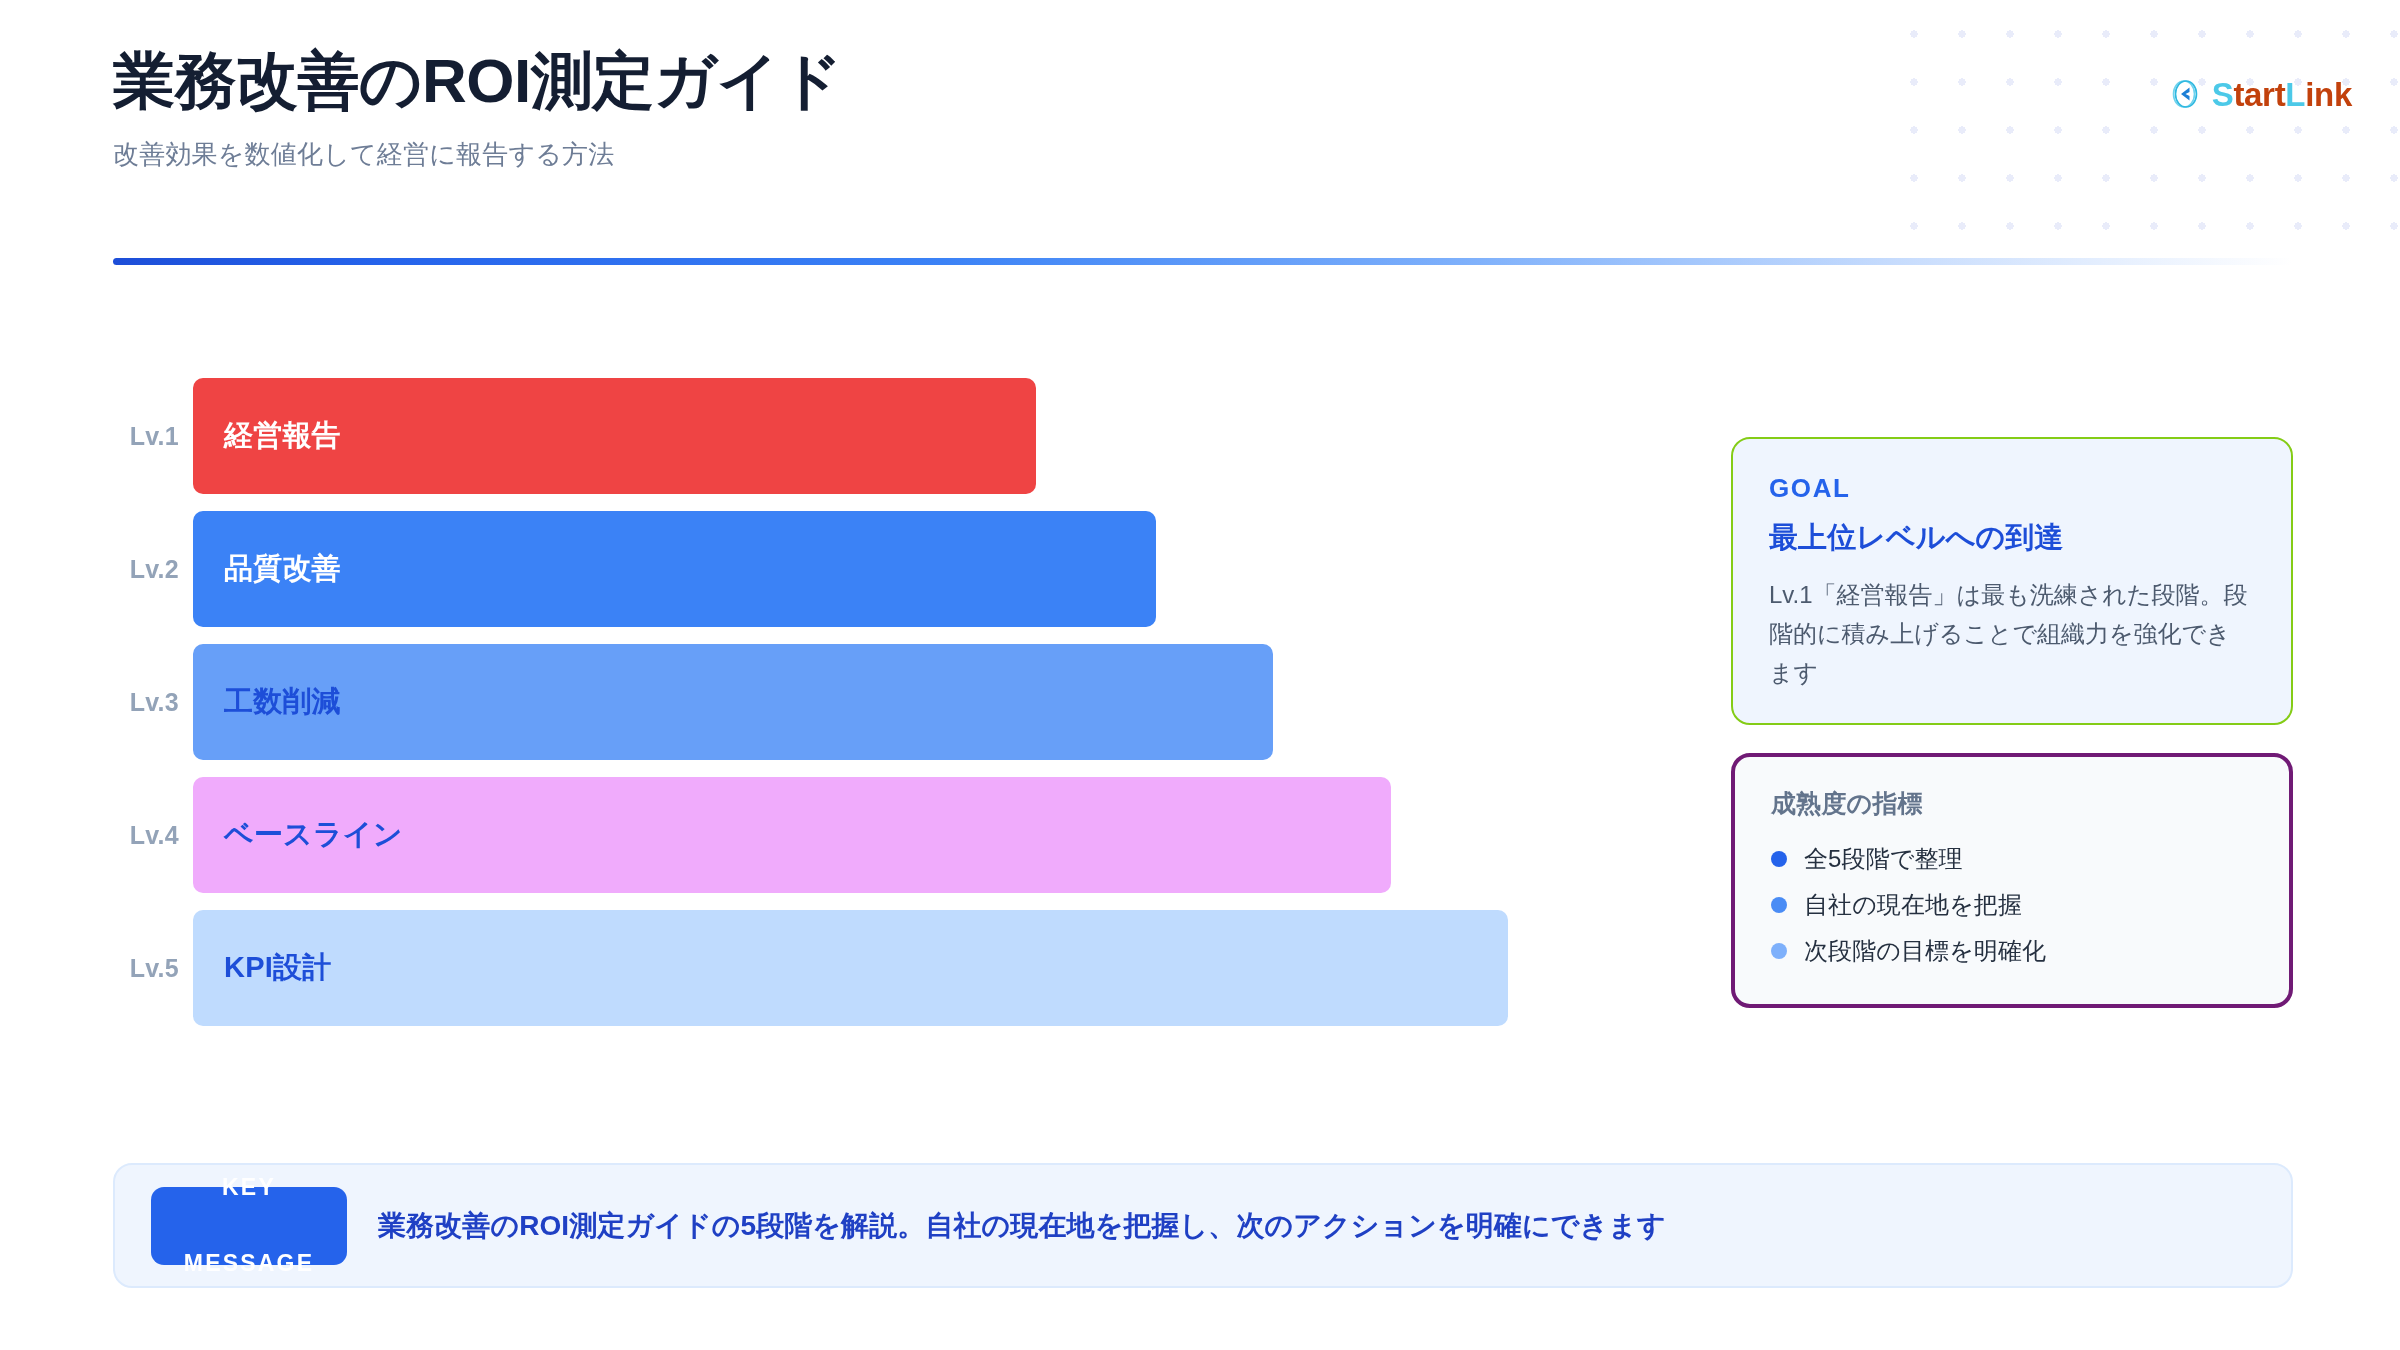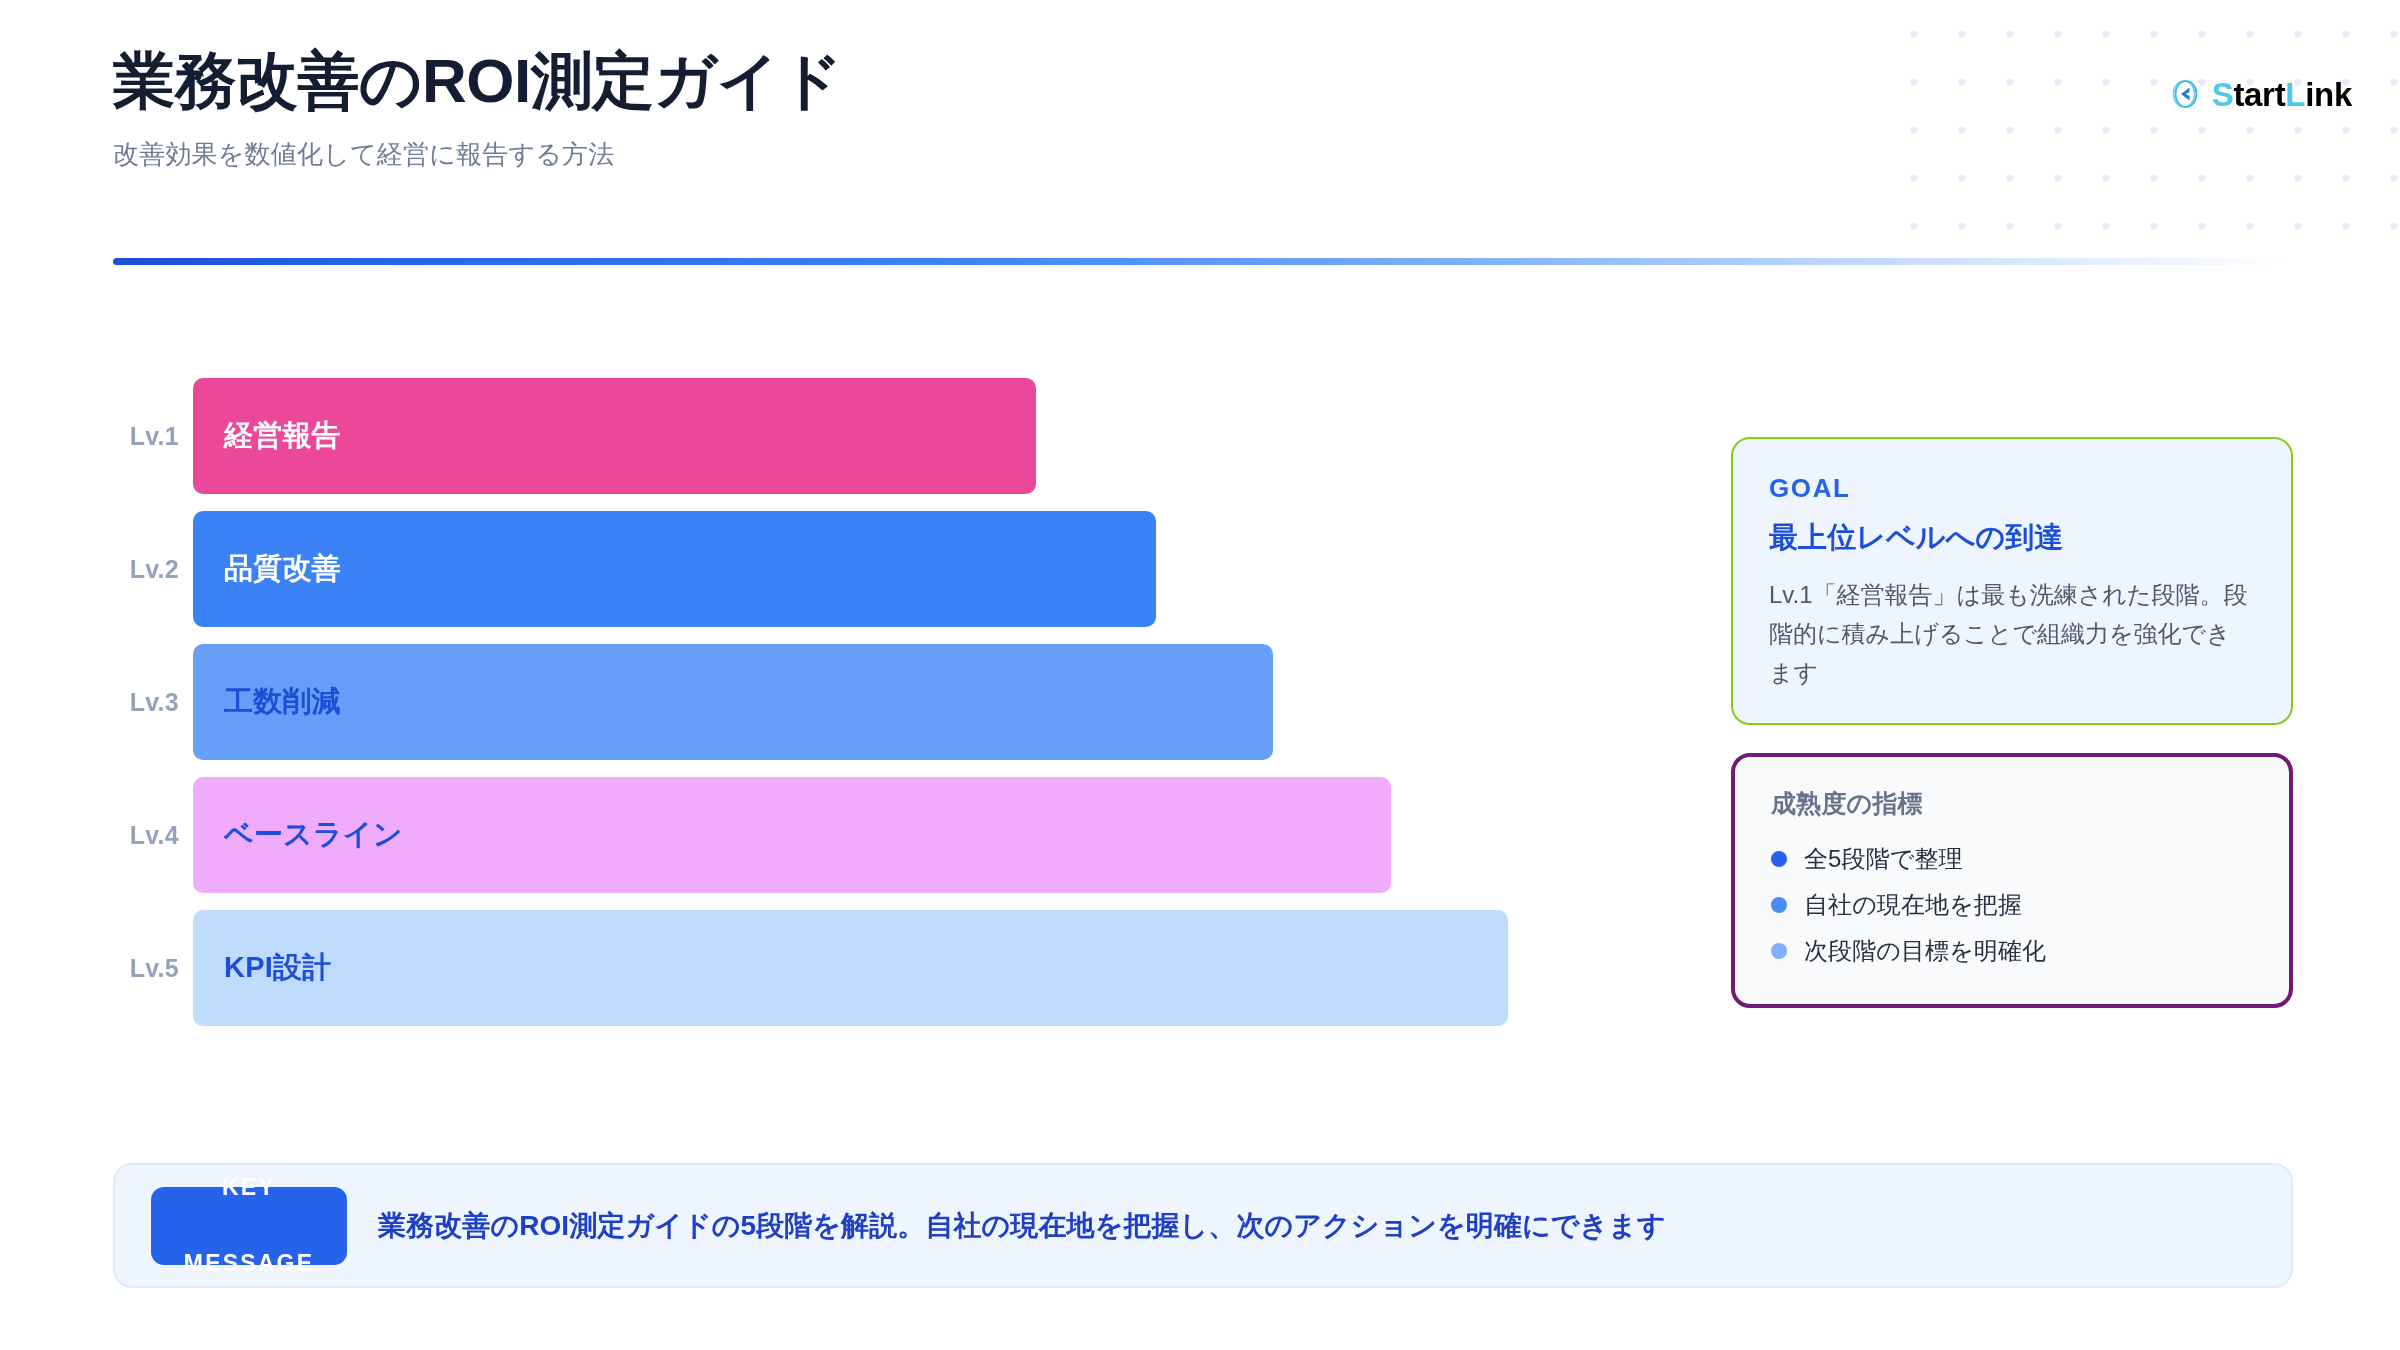--- a/index.html
+++ b/index.html
@@ -68,21 +68,21 @@
   }
   .brand-mark { width: 34px; height: 34px; display: block; }
   .brand-text {
     font-size: 33px;
     font-weight: 700;
     letter-spacing: -0.3px;
     line-height: 1;
     white-space: nowrap;
   }
   .brand-text .b-accent { color: #4cc9e8; }
-  .brand-text .b-dark   { color: #000000; }
+  .brand-text .b-dark   { color: #c2410c; }
 
   
   .divider {
     position: absolute;
     left: 113px;
     top: 258px;
     width: 2179px;
     height: 7px;
     border-radius: 4px;
     background: linear-gradient(90deg, #1d4ed8 0%, #2563eb 12%, #3b82f6 38%, #7eb0fb 62%, #c7dcfd 82%, #ffffff 100%);
@@ -255,21 +255,21 @@
     </svg>
     <div class="brand-text"><span class="b-accent">S</span><span class="b-dark">tart</span><span class="b-accent">L</span><span class="b-dark">ink</span></div>
   </div>
 
   <div class="divider"></div>
 
   <div class="funnel">
 
     <div class="bar-row">
       <div class="lv-label">Lv.1</div>
-      <div class="bar" style="width:843px;background:#ec4899;">
+      <div class="bar" style="width:843px;background:#ef4444;">
         <span class="bar-label" style="color:#ffffff;">経営報告</span>
       </div>
     </div>
 
     <div class="bar-row">
       <div class="lv-label">Lv.2</div>
       <div class="bar" style="width:963px;background:#3b82f6;">
         <span class="bar-label" style="color:#ffffff;">品質改善</span>
       </div>
     </div>

